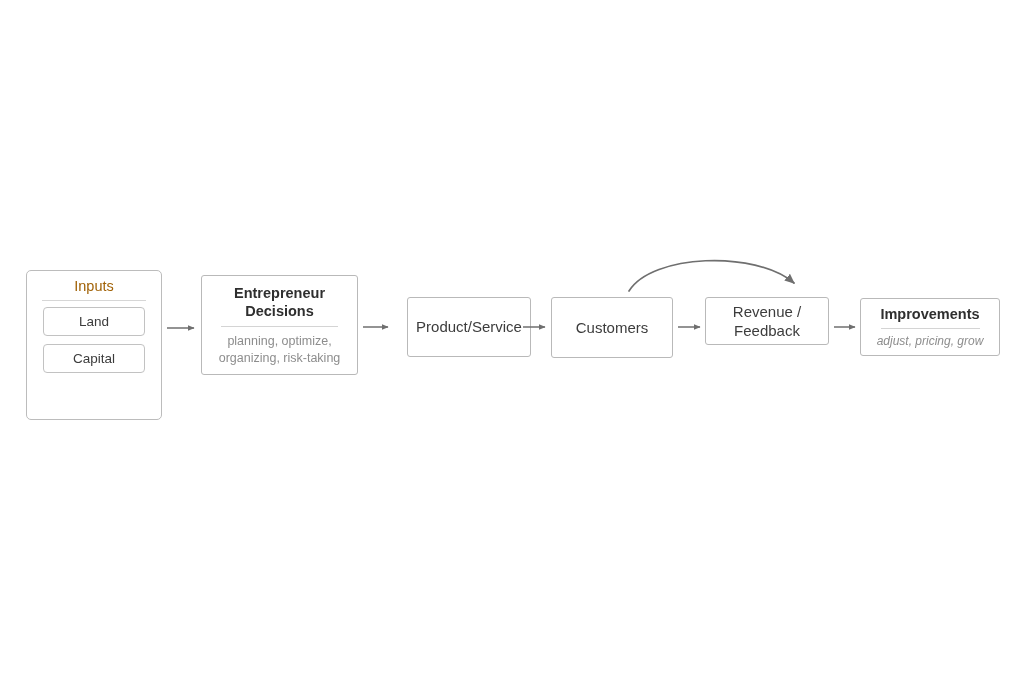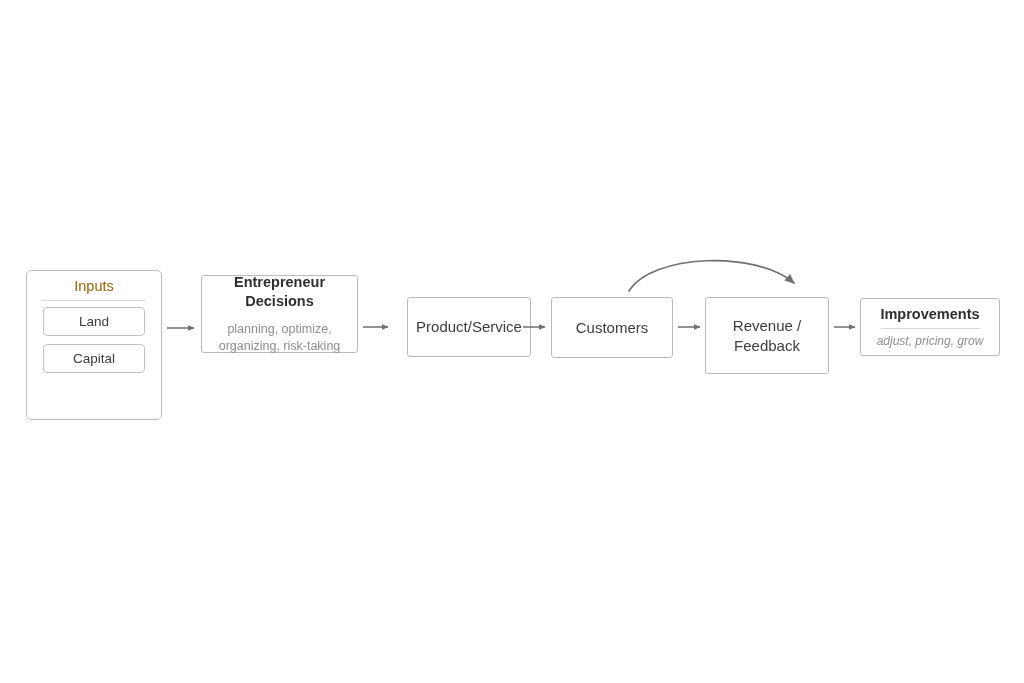--- a/index.html
+++ b/index.html
@@ -104,31 +104,31 @@
     background: #ffffff;
     display: flex;
     align-items: center;
     justify-content: center;
     font-size: 13.5px;
     color: #3c3c3c;
   }
 
   
   #node-decisions {
-    left: 201px; top: 275px; width: 157px; height: 78px;
+    left: 201px; top: 275px; width: 157px; height: 100px;
     padding: 6px 8px;
   }
   #node-product {
     left: 407px; top: 297px; width: 124px; height: 60px;
   }
   #node-customers {
     left: 551px; top: 297px; width: 122px; height: 61px;
   }
   #node-revenue {
-    left: 705px; top: 297px; width: 124px; height: 77px;
+    left: 705px; top: 297px; width: 124px; height: 48px;
   }
   #node-improvements {
     left: 860px; top: 298px; width: 140px; height: 58px;
     padding: 0 14px;
   }
   #node-improvements .divider { width: 90%; margin: 4px 0 4px 0; }
 
   svg.arrows {
     position: absolute;
     left: 0; top: 0;

